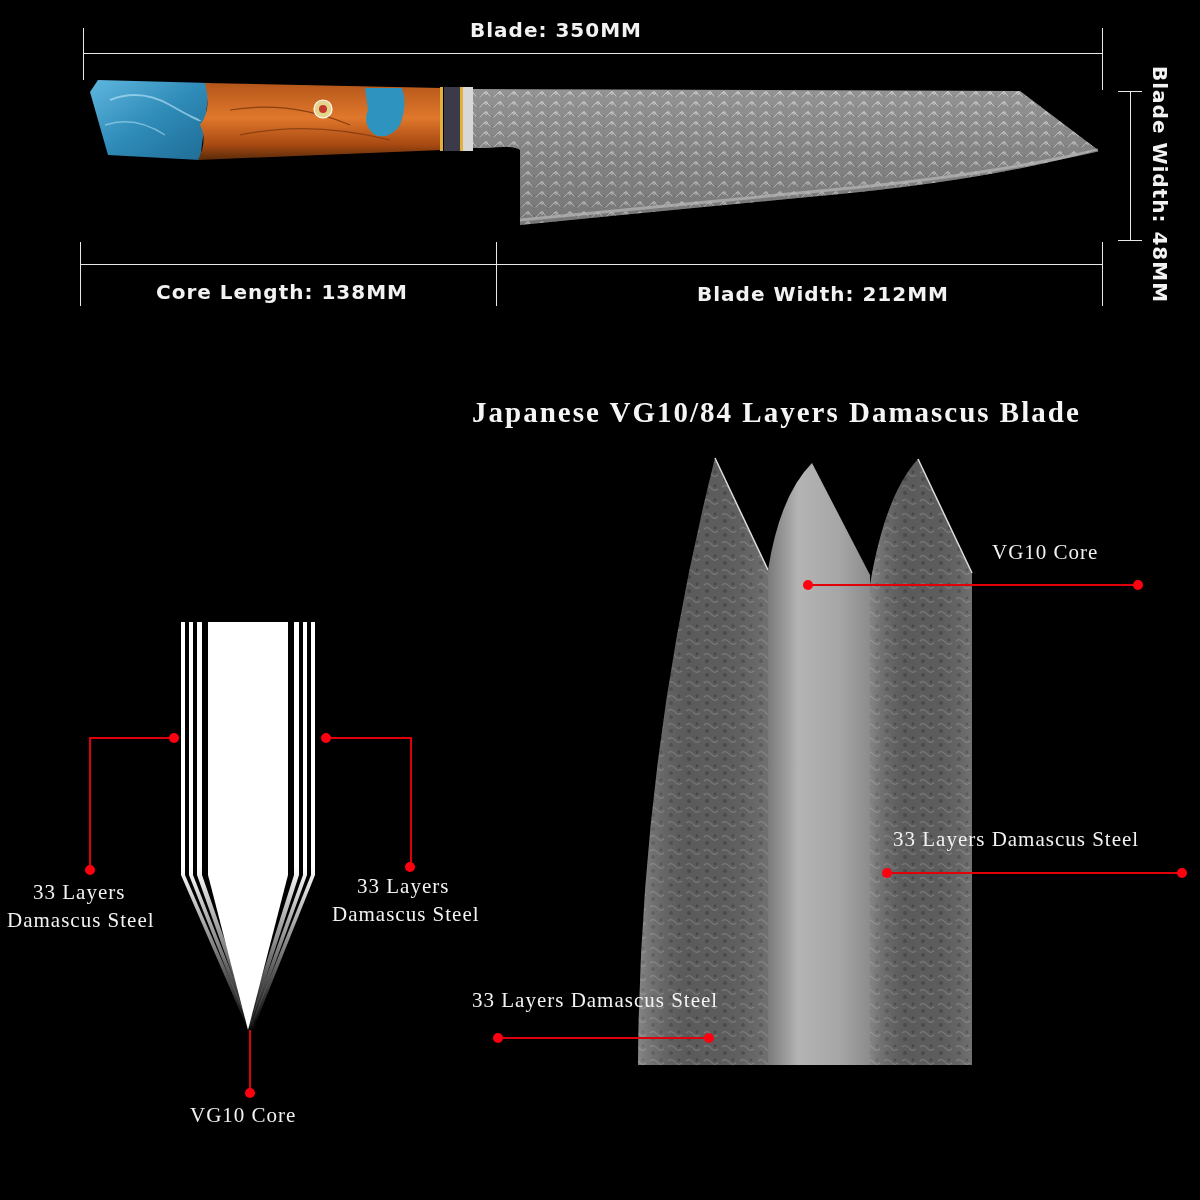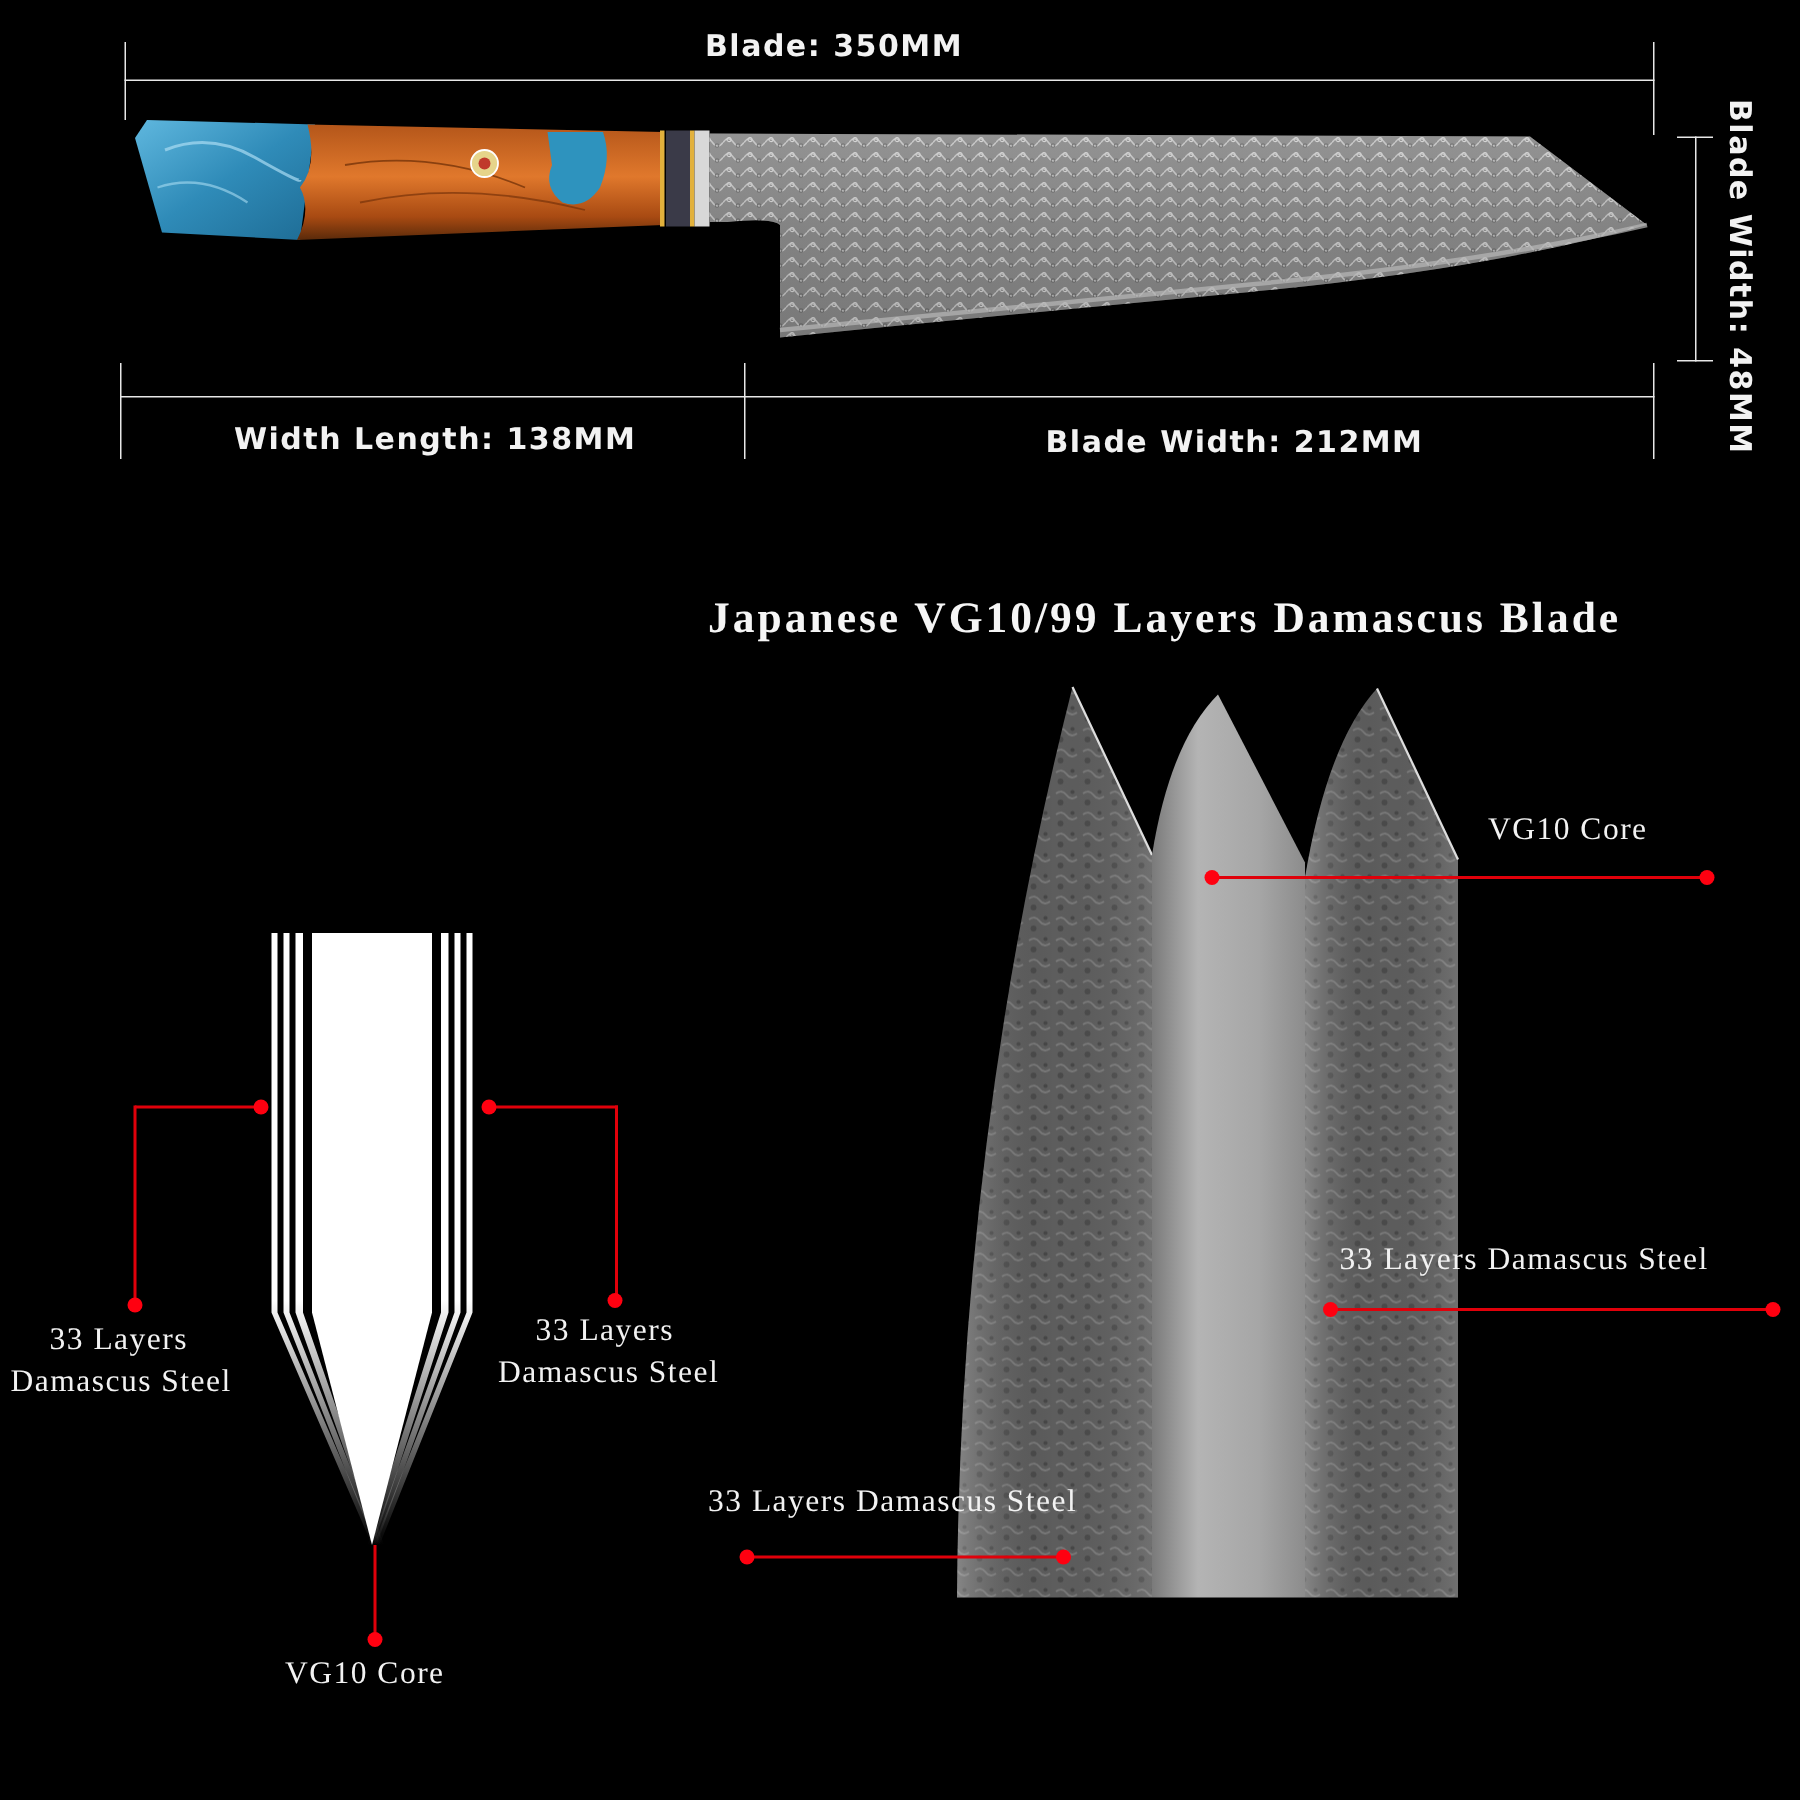--- a/index.html
+++ b/index.html
@@ -74,25 +74,25 @@
 
   <div class="abs white-line" style="left:1118px;top:91px;width:24px;height:1px;"></div>
   <div class="abs white-line" style="left:1130px;top:91px;width:1px;height:150px;"></div>
   <div class="abs white-line" style="left:1118px;top:240px;width:24px;height:1px;"></div>
   <div class="abs label sans" style="left:1172px;top:66px;font-size:20px;transform-origin:0 0;transform:rotate(90deg);white-space:nowrap;">Blade Width: 48MM</div>
 
   <div class="abs white-line" style="left:80px;top:242px;width:1px;height:64px;"></div>
   <div class="abs white-line" style="left:496px;top:242px;width:1px;height:64px;"></div>
   <div class="abs white-line" style="left:1102px;top:242px;width:1px;height:64px;"></div>
   <div class="abs white-line" style="left:80px;top:264px;width:1023px;height:1px;"></div>
-  <div class="abs label sans" style="left:156px;top:280px;font-size:20px;">Width Length: 138MM</div>
+  <div class="abs label sans" style="left:156px;top:280px;font-size:20px;">Core Length: 138MM</div>
   <div class="abs label sans" style="left:697px;top:282px;font-size:20px;">Blade Width: 212MM</div>
 </div>
 
-<div class="abs serif" style="left:472px;top:396px;font-size:29px;font-weight:bold;letter-spacing:2px;color:#f5f5f5;">Japanese VG10/99 Layers Damascus Blade</div>
+<div class="abs serif" style="left:472px;top:396px;font-size:29px;font-weight:bold;letter-spacing:2px;color:#f5f5f5;">Japanese VG10/84 Layers Damascus Blade</div>
 
 <div>
   <svg class="abs" style="left:170px;top:620px;" width="160" height="420" viewBox="0 0 160 420">
     <defs>
       <linearGradient id="fadeL" x1="0" y1="0" x2="0" y2="1">
         <stop offset="0.6" stop-color="#fff" stop-opacity="1"></stop>
         <stop offset="1" stop-color="#fff" stop-opacity="0"></stop>
       </linearGradient>
     </defs>
 

